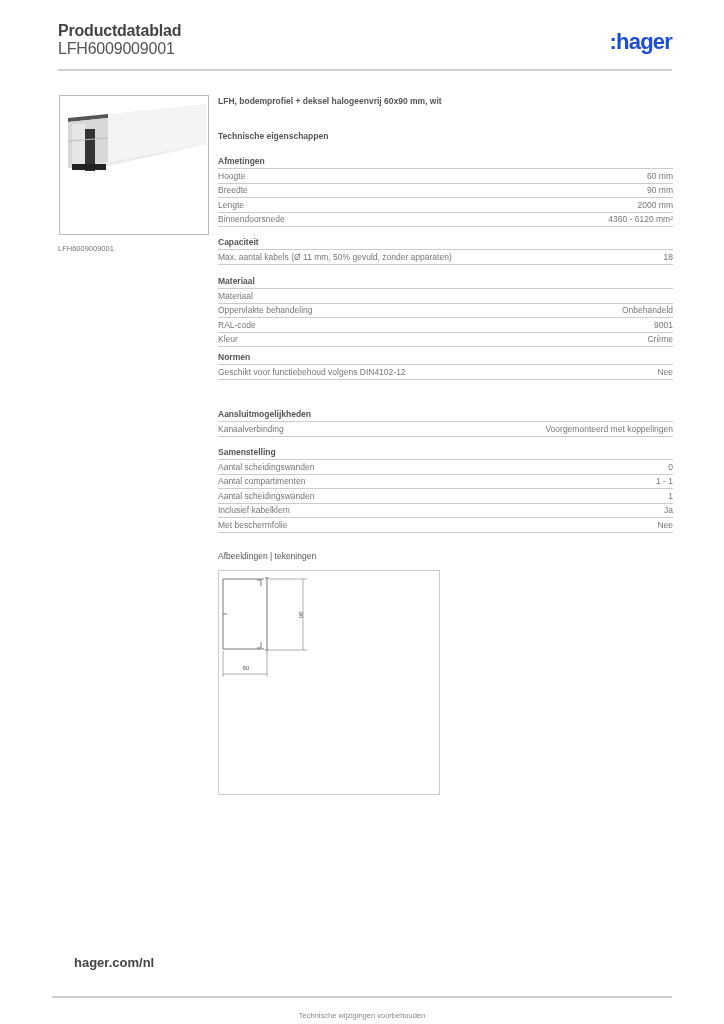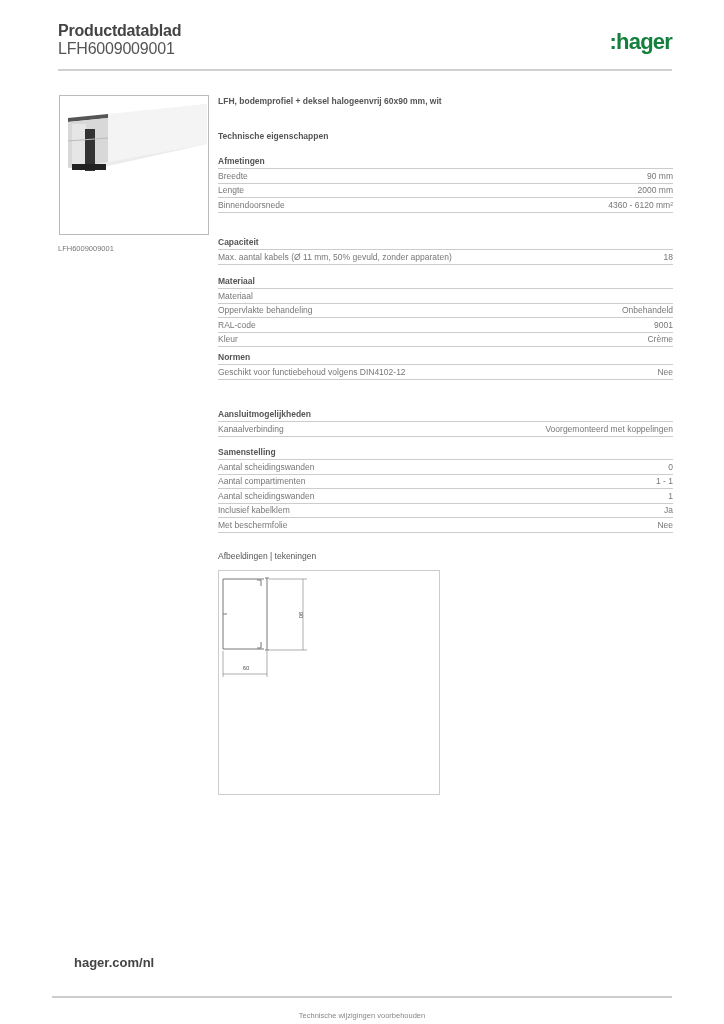--- a/index.html
+++ b/index.html
@@ -1,20 +1,20 @@
 <!DOCTYPE html>
 <html><head>
 <meta charset="utf-8">
 <style>
   html, body { margin: 0; padding: 0; background: #ffffff; }
   body { width: 724px; height: 1024px; position: relative; overflow: hidden;
          font-family: "Liberation Sans", sans-serif; color: #555; }
   .header-title { position: absolute; left: 58px; top: 22px; font-size: 16px; font-weight: bold; color: #444; letter-spacing: -0.2px; }
   .header-sub { position: absolute; left: 58px; top: 40px; font-size: 16px; color: #555; letter-spacing: -0.2px; }
-  .logo { position: absolute; right: 52px; top: 29px; font-size: 22px; font-weight: bold; color: #15803d; letter-spacing: -0.8px; }
+  .logo { position: absolute; right: 52px; top: 29px; font-size: 22px; font-weight: bold; color: #1d4ed8; letter-spacing: -0.8px; }
   .header-rule { position: absolute; left: 58px; right: 52px; top: 69px; height: 2px; background: #d0d0d0; }
 
   .product-img { position: absolute; left: 59px; top: 95px; width: 150px; height: 140px; border: 1px solid #bbb; box-sizing: border-box; background: #fff; overflow: hidden; }
   .img-caption { position: absolute; left: 58px; top: 244px; font-size: 7.5px; color: #777; }
 
   .content { position: absolute; left: 218px; width: 455px; top: 0; }
   .prod-name { position: absolute; top: 96px; left: 0; font-size: 8.5px; font-weight: bold; color: #555; white-space: nowrap; }
   .tech-title { position: absolute; top: 131px; left: 0; font-size: 8.5px; font-weight: bold; color: #555; }
 
   .section { position: absolute; left: 0; width: 455px; }
@@ -53,20 +53,24 @@
   </svg>
 </div>
 <div class="img-caption">LFH6009009001</div>
 
 <div class="content">
   <div class="prod-name">LFH, bodemprofiel + deksel halogeenvrij 60x90 mm, wit</div>
   <div class="tech-title">Technische eigenschappen</div>
 
   <div class="section" style="top:155px;">
     <div class="sec-head">Afmetingen</div>
+    <div class="row">
+        <span>Hoogte</span>
+        <span class="val">60 mm</span>
+      </div>
     <div class="row">
         <span>Breedte</span>
         <span class="val">90 mm</span>
       </div>
     <div class="row">
         <span>Lengte</span>
         <span class="val">2000 mm</span>
       </div>
     <div class="row">
         <span>Binnendoorsnede</span>

